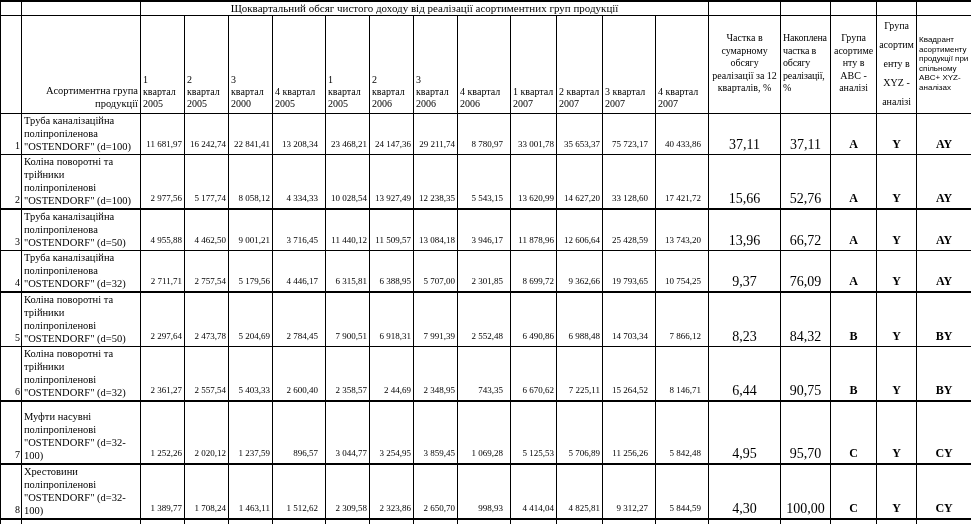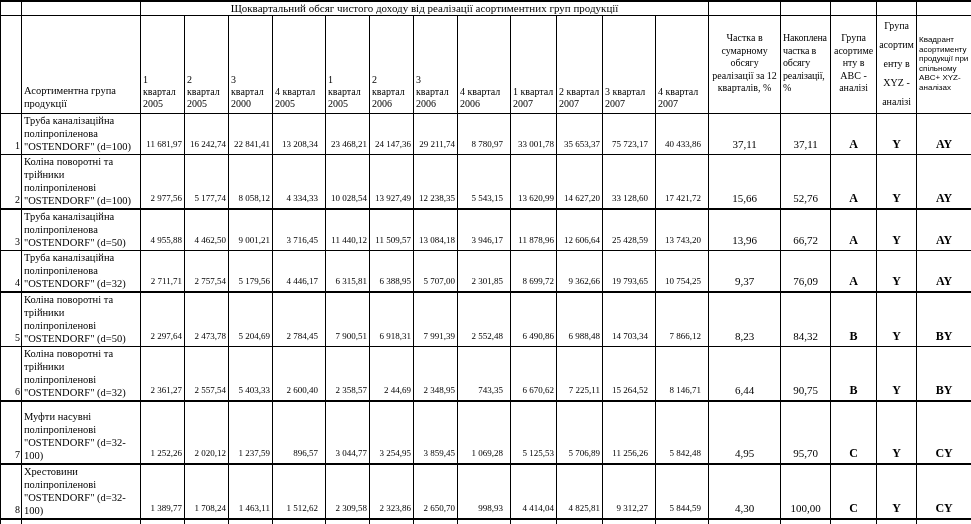--- a/index.html
+++ b/index.html
@@ -6,33 +6,33 @@
   body{width:971px;height:524px;overflow:hidden;font-family:"Liberation Serif",serif;color:#000;}
   table.t{border-collapse:collapse;table-layout:fixed;width:971px;background:#fff;
           border:1px solid #000;border-top:2px solid #000;border-bottom:2px solid #000;}
   td{border:1px solid #000;vertical-align:bottom;padding:0 2px 2px 2px;overflow:hidden;
      font-size:10.5px;line-height:13px;}
   
   tr.rowA td{height:13px;padding:0;}
   td.title-cell{text-align:center;vertical-align:middle;font-size:11px;padding:0 2px;}
   tr.rowB{height:75px;}
   td.q-h{font-size:10px;line-height:12px;text-align:left;vertical-align:bottom;padding-bottom:3px;}
-  td.name-h{font-size:10.5px;vertical-align:bottom;padding-bottom:3px;}
+  td.name-h{font-size:10.5px;vertical-align:bottom;padding-bottom:3px;text-align:right;}
   td.share-h{font-size:10px;line-height:12.5px;text-align:center;vertical-align:middle;}
   td.cum-h{font-size:10px;line-height:12.5px;text-align:left;vertical-align:middle;letter-spacing:-0.2px;}
   td.abc-h{font-size:10px;line-height:12.5px;text-align:center;vertical-align:middle;overflow-wrap:break-word;word-break:break-word;}
   td.xyz-h{font-size:10px;line-height:19px;text-align:center;vertical-align:middle;overflow-wrap:break-word;word-break:break-word;}
   td.quad-h{font-family:"Liberation Sans",sans-serif;font-size:8px;line-height:9.5px;
             text-align:left;vertical-align:middle;}
   
   td.num{text-align:right;font-size:10px;padding:0 1px 2px 0;}
   td.name{text-align:left;padding:0 1px 1px 2px;}
   td.val{text-align:right;font-size:9px;white-space:nowrap;padding:0 2px 3px 0;}
   td.val.wpad{padding-right:7px;text-align:right;}
-  td.pct{text-align:center;font-size:11px;white-space:nowrap;padding:0 1px 3px 1px;}
+  td.pct{text-align:center;font-size:14px;white-space:nowrap;padding:0 1px 3px 1px;}
   td.grp{text-align:center;font-weight:bold;font-size:12px;white-space:nowrap;padding:0 1px 3px 1px;}
   tr.hb td{border-bottom-width:2px;}
 </style>
 </head>
 <body>
 
 <table class="t">
   <colgroup>
     <col style="width:21px">
       <col style="width:119px">

